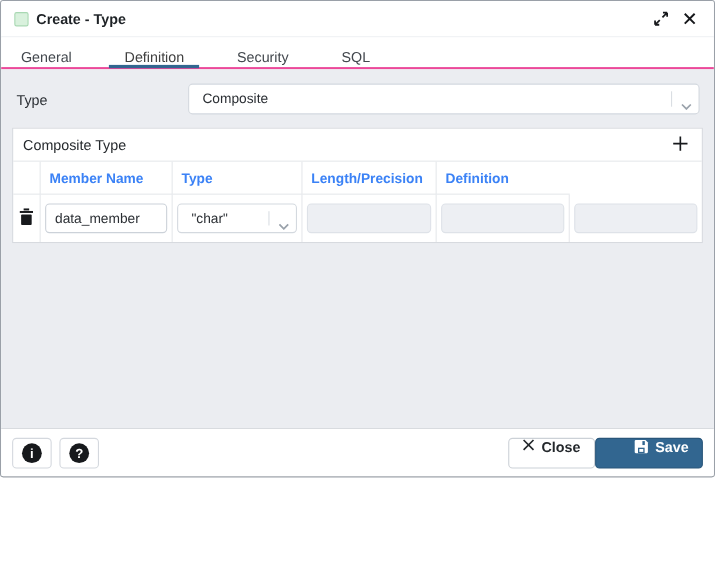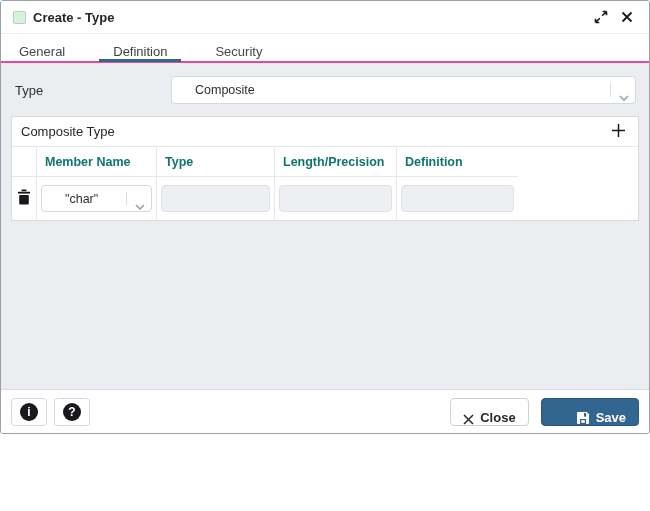--- a/index.html
+++ b/index.html
@@ -46,21 +46,21 @@
   .tab.active { color: #404040; border-bottom-color: #326690; }
 
   
   .content { flex: 1 1 auto; background: #ebedf1; overflow: hidden; }
   .type-row { display: flex; align-items: center; margin: 13px 13px 0 14px; }
   .type-row label { font-size: 13px; color: #2b2f34; width: 156px; flex: 0 0 156px; }
 
   .select {
     position: relative; display: flex; align-items: center;
     background: #fff; border: 1px solid #d4d9df; border-radius: 4px;
-    height: 28px; padding: 0 30px 0 23px; cursor: pointer;
+    height: 28px; padding: 0 30px 0 12px; cursor: pointer;
   }
   .select .sel-value { font-size: 12.5px; color: #2b2f34; white-space: nowrap; overflow: hidden; }
   .select .sel-sep {
     position: absolute; right: 24px; top: 6px; bottom: 6px;
     width: 1px; background: #dadee3;
   }
   .select .chev { position: absolute; right: 6px; top: 50%; margin-top: -3px; }
   .type-row .select { flex: 1 1 auto; }
 
   
@@ -79,21 +79,21 @@
     cursor: pointer; color: #17191c;
   }
 
   .grid { width: 100%; }
   .grid-header, .grid-row {
     display: grid;
     grid-template-columns: 25px 120px 118px 122px 121px 1fr;
   }
   .gh {
     height: 30px; display: flex; align-items: center;
-    padding: 0 8px; font-size: 12.5px; font-weight: 600; color: #0f766e;
+    padding: 0 8px; font-size: 12.5px; font-weight: 600; color: #3b82f6;
     border-right: 1px solid #e6e8ec; border-bottom: 1px solid #e6e8ec;
     white-space: nowrap; overflow: hidden;
   }
   .gh:last-child { border-right: none; }
   .cell {
     height: 43px; display: flex; align-items: center;
     padding: 0 4px; border-right: 1px solid #e6e8ec;
   }
   .cell:last-child { border-right: none; }
   .cell.icon-cell { justify-content: center; padding: 0; }
@@ -122,25 +122,24 @@
     cursor: pointer; margin-right: 7px;
   }
   .glyph-circle {
     width: 18px; height: 18px; border-radius: 50%;
     background: #17191c; color: #fff;
     font-size: 12px; font-weight: bold; line-height: 18px; text-align: center;
     font-family: "Liberation Sans", sans-serif;
   }
   .footer .spacer { flex: 1 1 auto; }
   .btn {
-    height: 28px; display: inline-flex; align-items: flex-end; justify-content: center;
+    height: 28px; display: inline-flex; align-items: flex-start; justify-content: center;
     padding: 0 12px; border-radius: 4px; font-size: 13px; font-weight: 600;
     font-family: "Liberation Sans", sans-serif; cursor: pointer;
     background: #fff; border: 1px solid #ccd1d7; color: #24282c;
-    margin-left: 12px;
   }
   .btn svg { margin-right: 6px; }
   .btn.primary { background: #326690; border-color: #2a567a; color: #fff; padding-left: 34px; }
 </style>
 </head>
 <body>
 
 <div class="dialog">
 
   <div class="titlebar">
@@ -156,20 +155,21 @@
       <svg width="12" height="12" viewBox="0 0 12 12" stroke="#17191c" stroke-width="1.8">
         <path d="M1.5 1.5 L10.5 10.5 M10.5 1.5 L1.5 10.5"></path>
       </svg>
     </span>
   </div>
 
   <div class="tabbar">
     <div class="tab">General</div>
     <div class="tab active">Definition</div>
     <div class="tab">Security</div>
+    <div class="tab">SQL</div>
   </div>
 
   <div class="content">
 
     <div class="type-row">
       <label>Type</label>
       <div class="select">
         <span class="sel-value">Composite</span>
         <span class="sel-sep"></span>
         <span class="chev">
@@ -207,20 +207,23 @@
               <span>
                 <svg width="14" height="16" viewBox="0 0 14 16" fill="#17191c">
                   <rect x="4.5" y="0.5" width="5" height="1.8"></rect>
                   <rect x="1" y="2.8" width="12" height="1.8"></rect>
                   <rect x="2.2" y="6" width="9.6" height="9.5" rx="0.8"></rect>
                 </svg>
               </span>
             </button>
           </div>
           <div class="cell">
+            <input class="text-input" type="text" value="data_member" style="">
+          </div>
+          <div class="cell">
             <div class="select">
               <span class="sel-value">"char"</span>
               <span class="sel-sep"></span>
               <span class="chev">
                 <svg width="10" height="6" viewBox="0 0 10 6" fill="none" stroke="#9aa2ab" stroke-width="1.6">
                   <path d="M1 1 L5 5 L9 1"></path>
                 </svg>
               </span>
             </div>
           </div>

